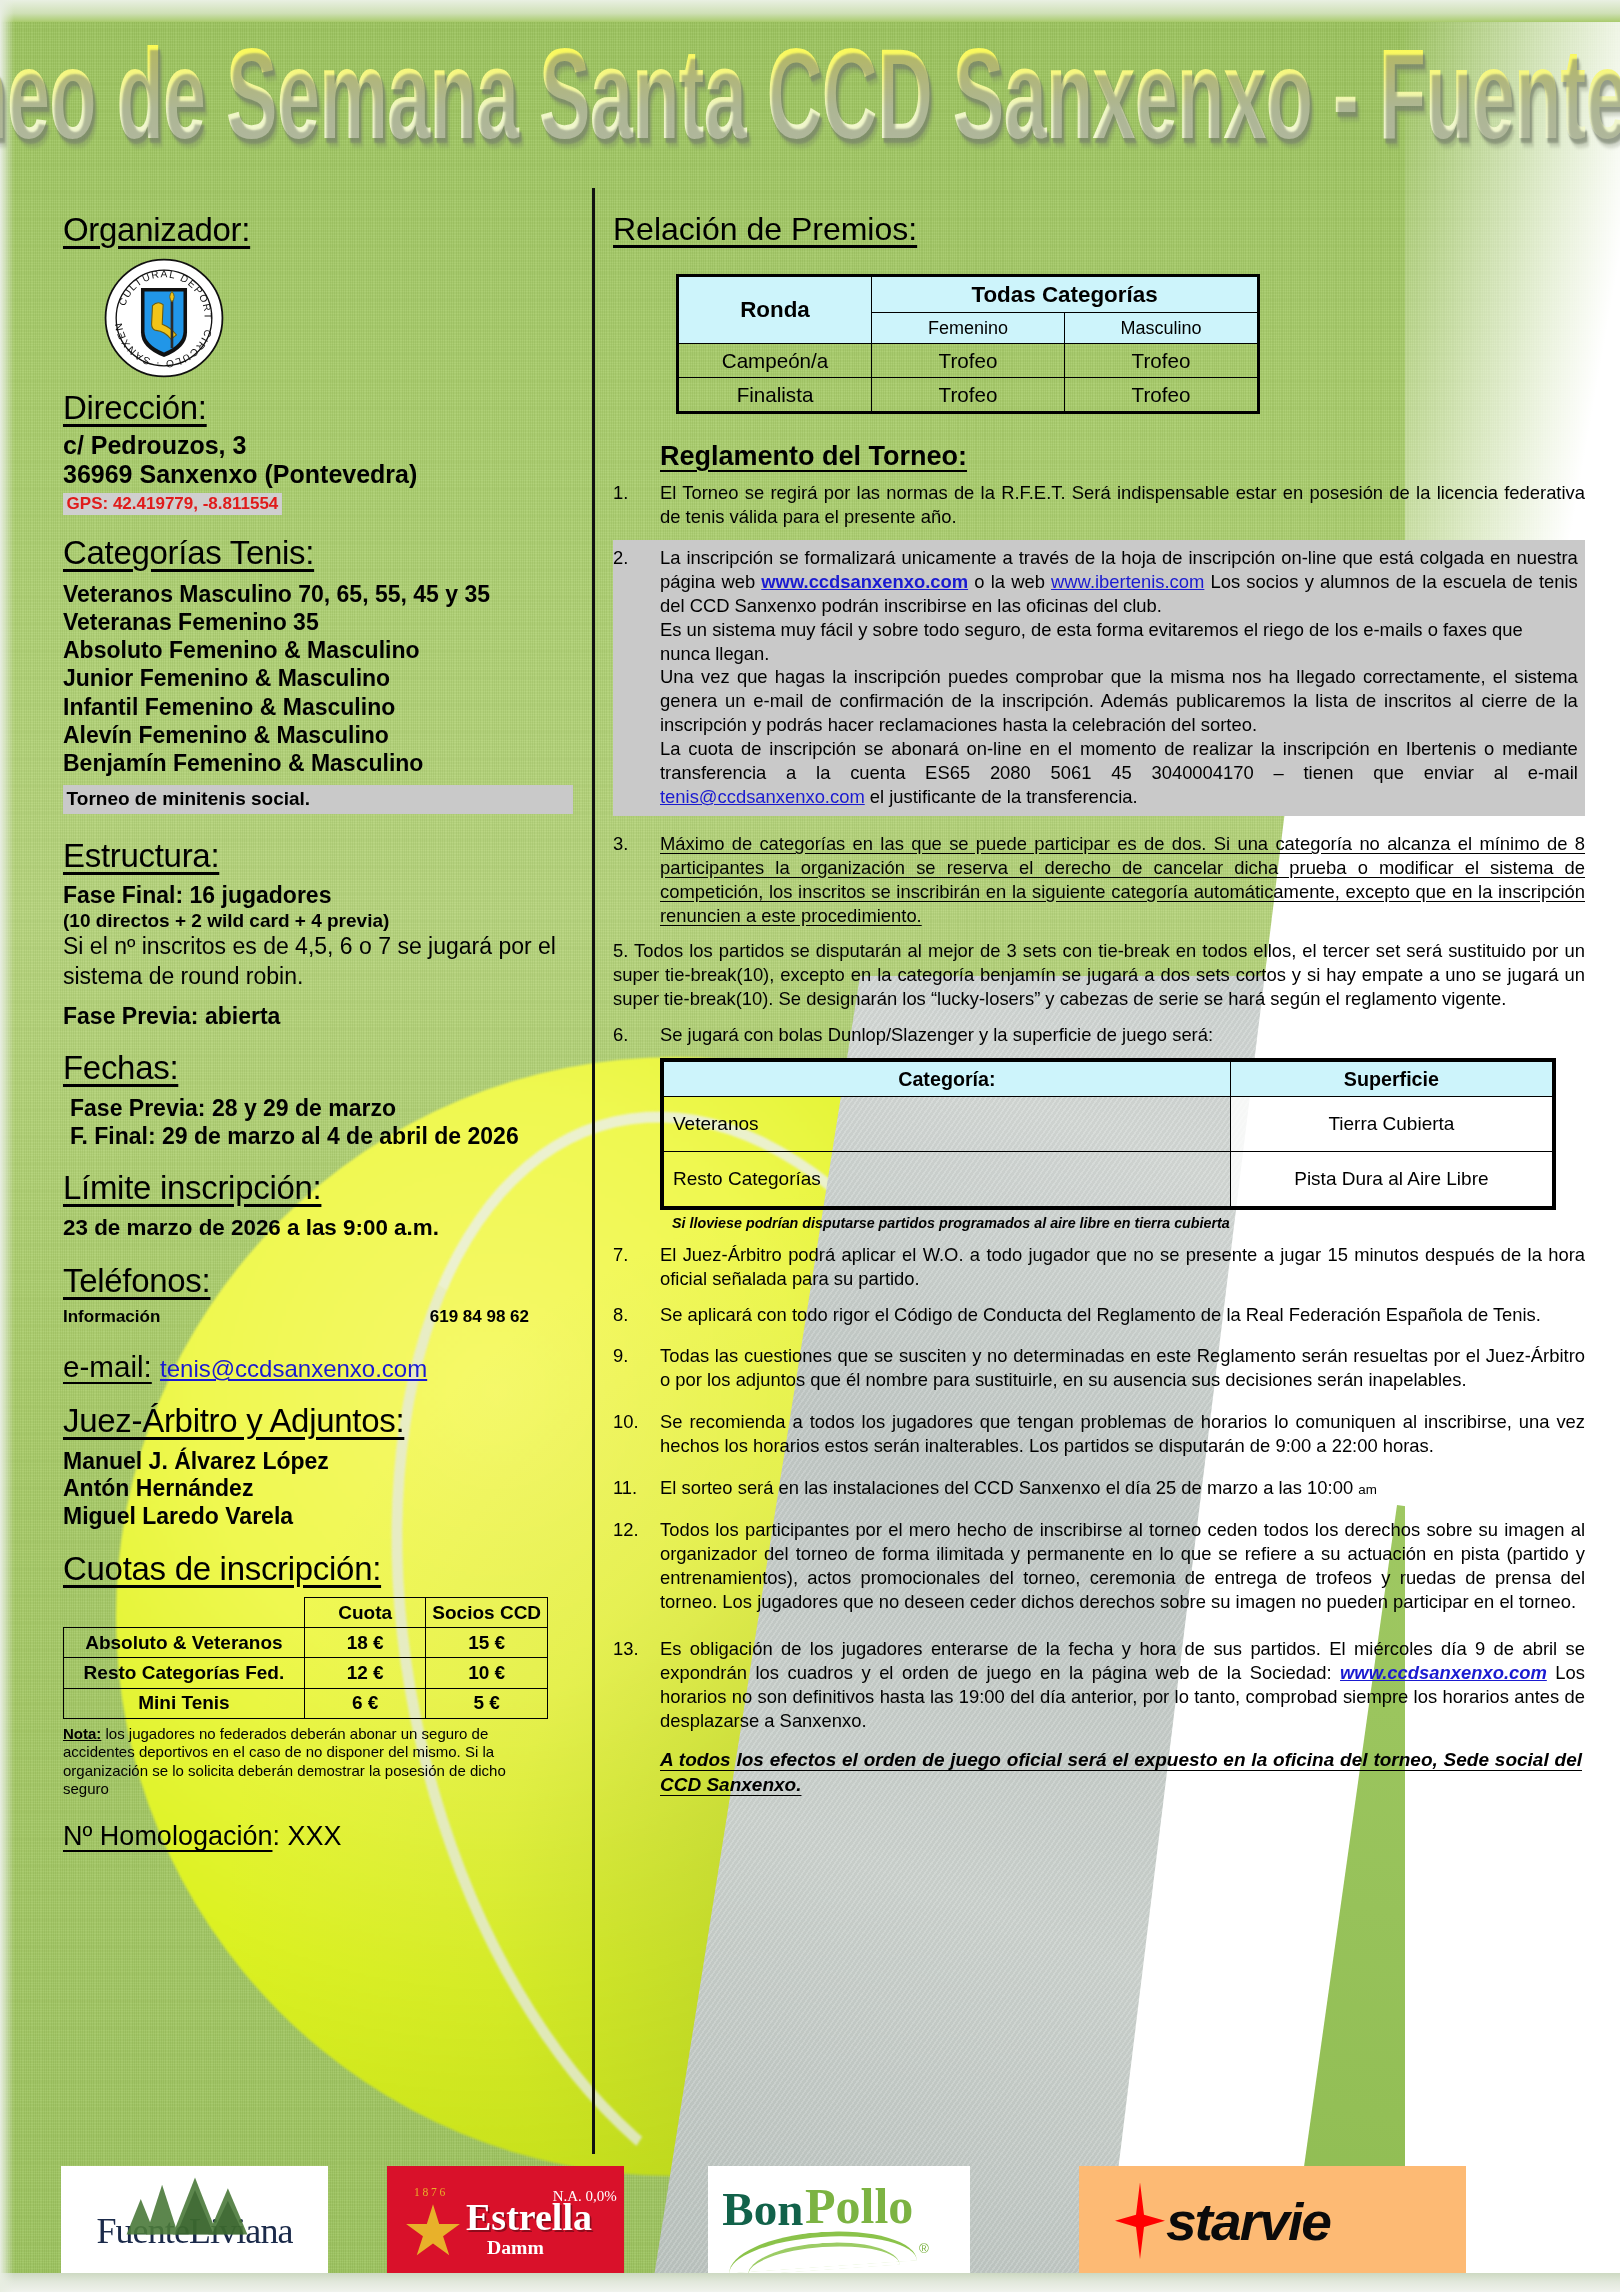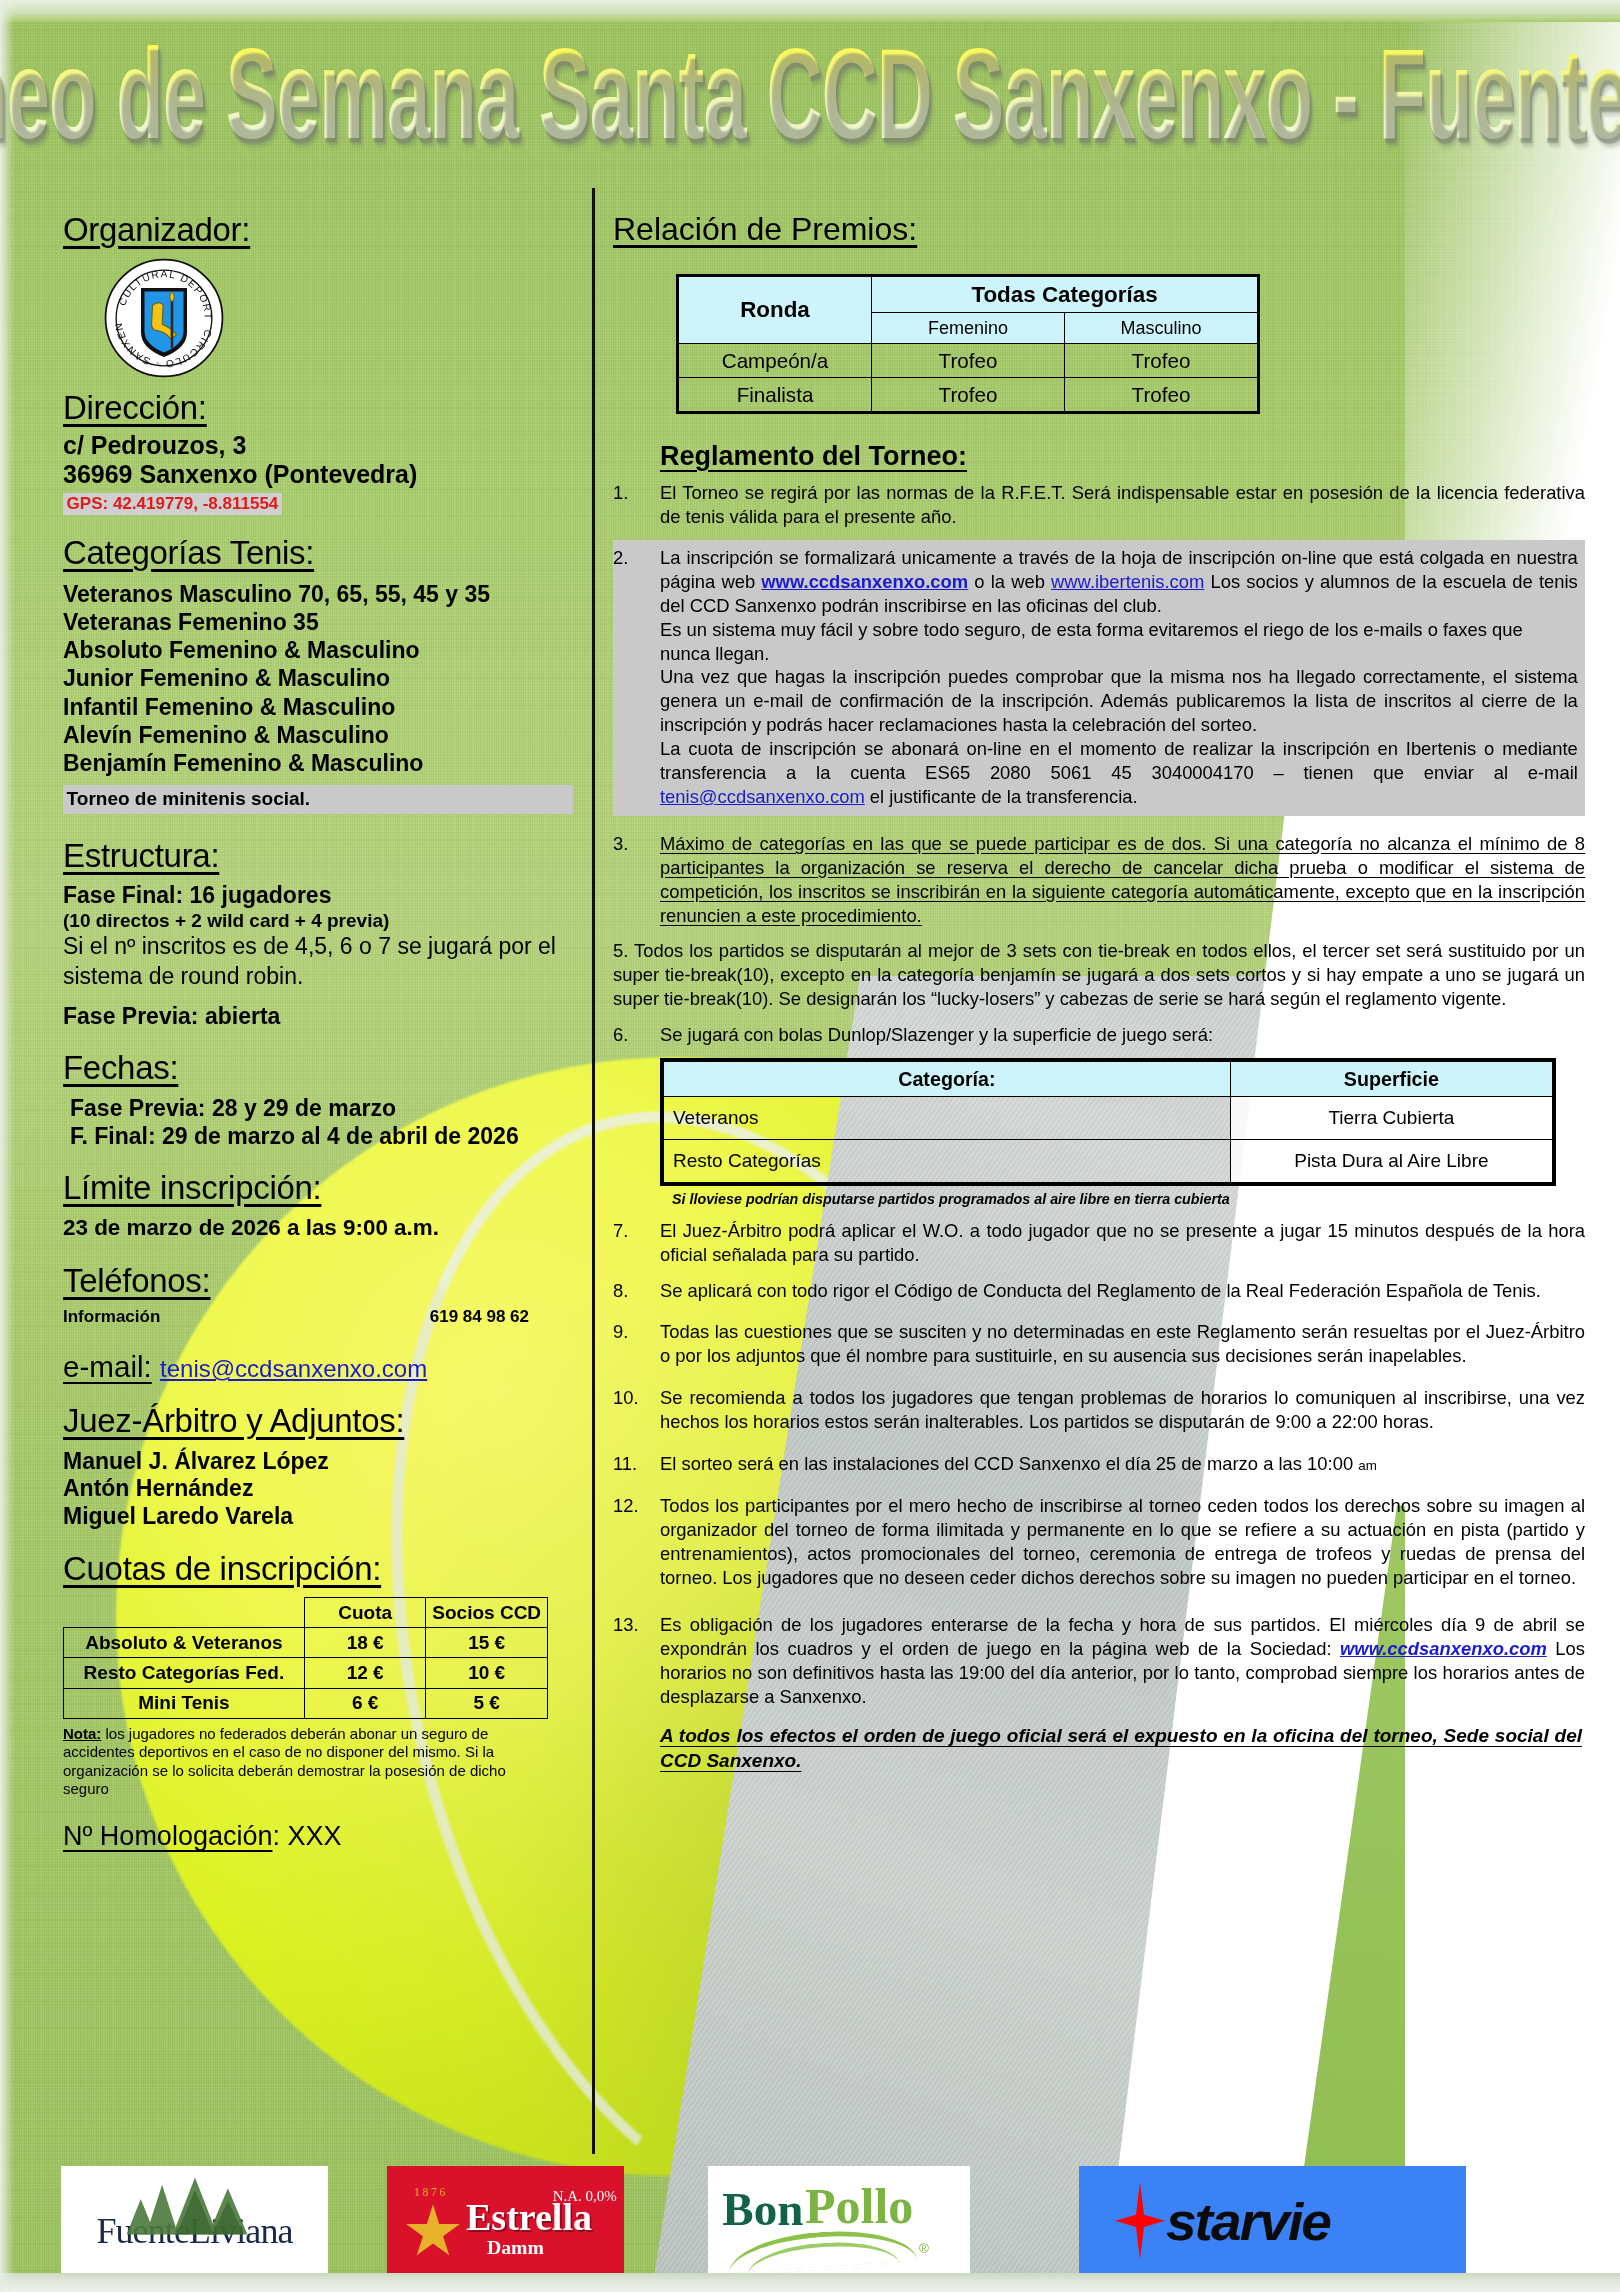--- a/index.html
+++ b/index.html
@@ -236,41 +236,41 @@
   .noind{display:block;}
   .rule5,.rule-plain{font-size:18.4px;line-height:1.30;text-align:justify;}
   table.surface{
     border-collapse:collapse;margin:7.2px 0 0 47px;width:896px;
     border:4.5px solid #000;
   }
   table.surface th{
     background:#cdf4fb;border:1.8px solid #000;font-size:19.7px;padding:5.4px;
   }
   table.surface td{
-    border:1.8px solid #000;font-size:19px;padding:10px 9px;font-weight:normal;
+    border:1.8px solid #000;font-size:19px;padding:16px 9px;font-weight:normal;
   }
   table.surface td.c1{text-align:left;}
   table.surface td.c2{text-align:center;background:rgba(255,255,255,.82);}
   .rain{font-size:14.3px;font-weight:bold;font-style:italic;margin:5.4px 0 11.6px 59px;}
   .final-note{
     font-size:19px;font-weight:bold;font-style:italic;
     text-decoration:underline;text-underline-offset:3.6px;
     margin:14.3px 0 0 47px;width:922px;text-align:justify;line-height:1.35;
   }
 
   
   .sponsors{
     position:absolute;left:0;bottom:19.7px;width:1620px;height:107px;
   }
   .sp{position:absolute;top:0;height:107px;background:#fff;
       display:flex;align-items:center;justify-content:center;overflow:hidden;}
   .sp-fuente{left:61px;width:267px;}
   .sp-estrella{left:387px;width:237px;background:#d9112a;}
   .sp-bon{left:708px;width:262px;background:#fff;}
-  .sp-star{left:1079px;width:387px;background:#3b82f6;}
+  .sp-star{left:1079px;width:387px;background:#fdba74;}
   .fuente-txt{
     font-family:"Liberation Serif", serif;font-size:36px;color:#1b2a4a;
     letter-spacing:-0.9px;margin-top:23px;
   }
   .trees{position:absolute;top:7.2px;left:50%;transform:translateX(-50%);}
   .estrella-wrap{position:relative;width:100%;height:100%;}
   .estrella-na{
     position:absolute;right:7.2px;top:22px;color:#fff;font-family:"Liberation Serif",serif;font-size:15px;
   }
   .estrella-1876{

